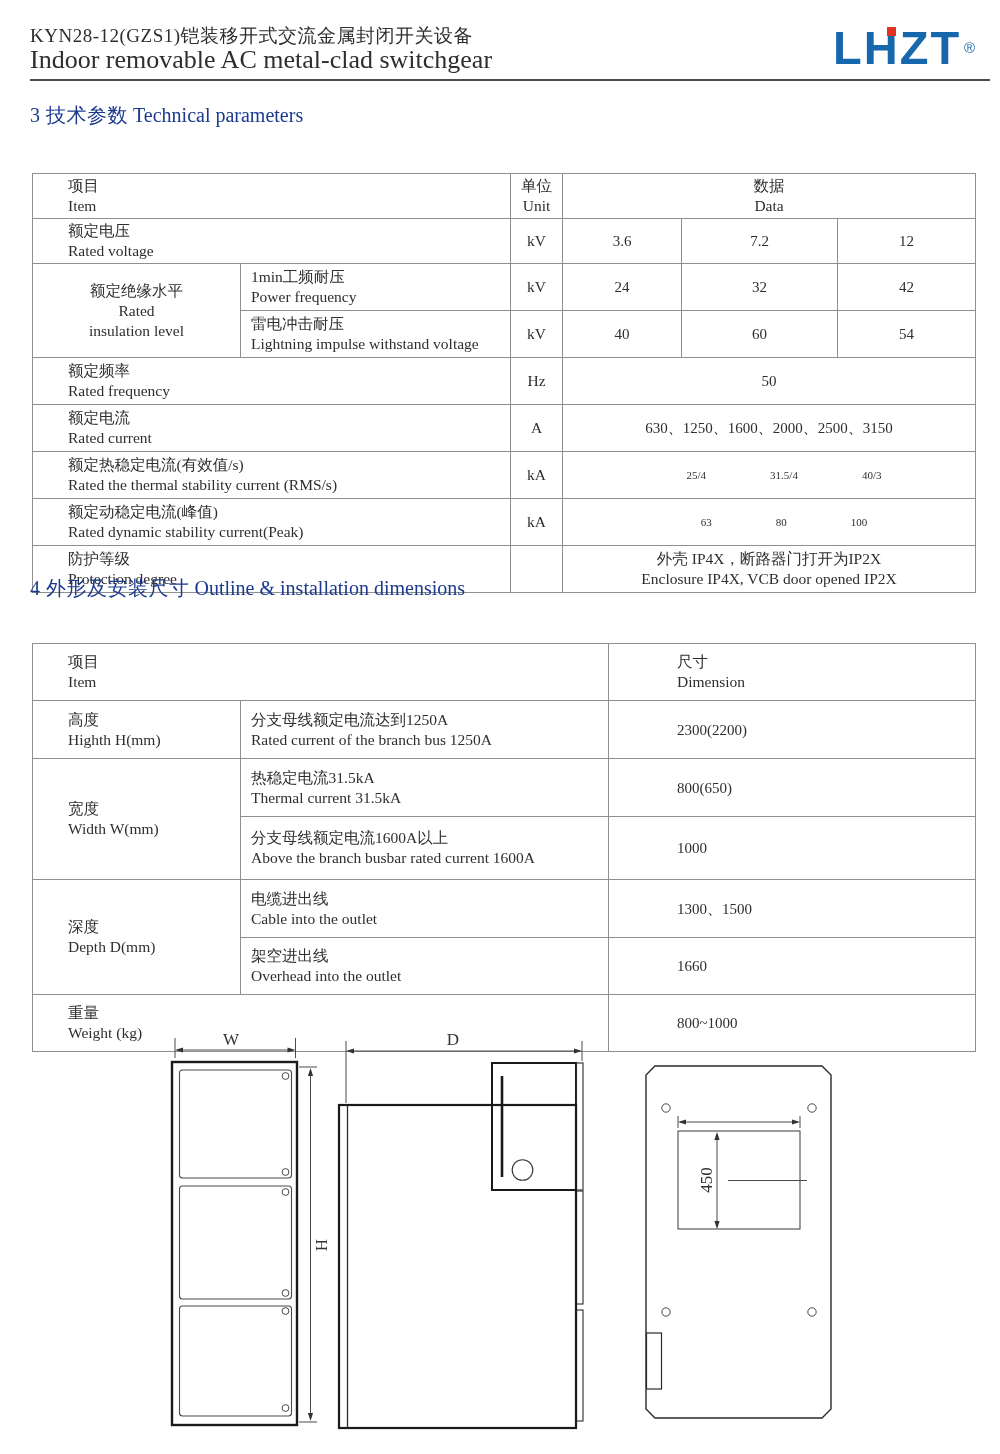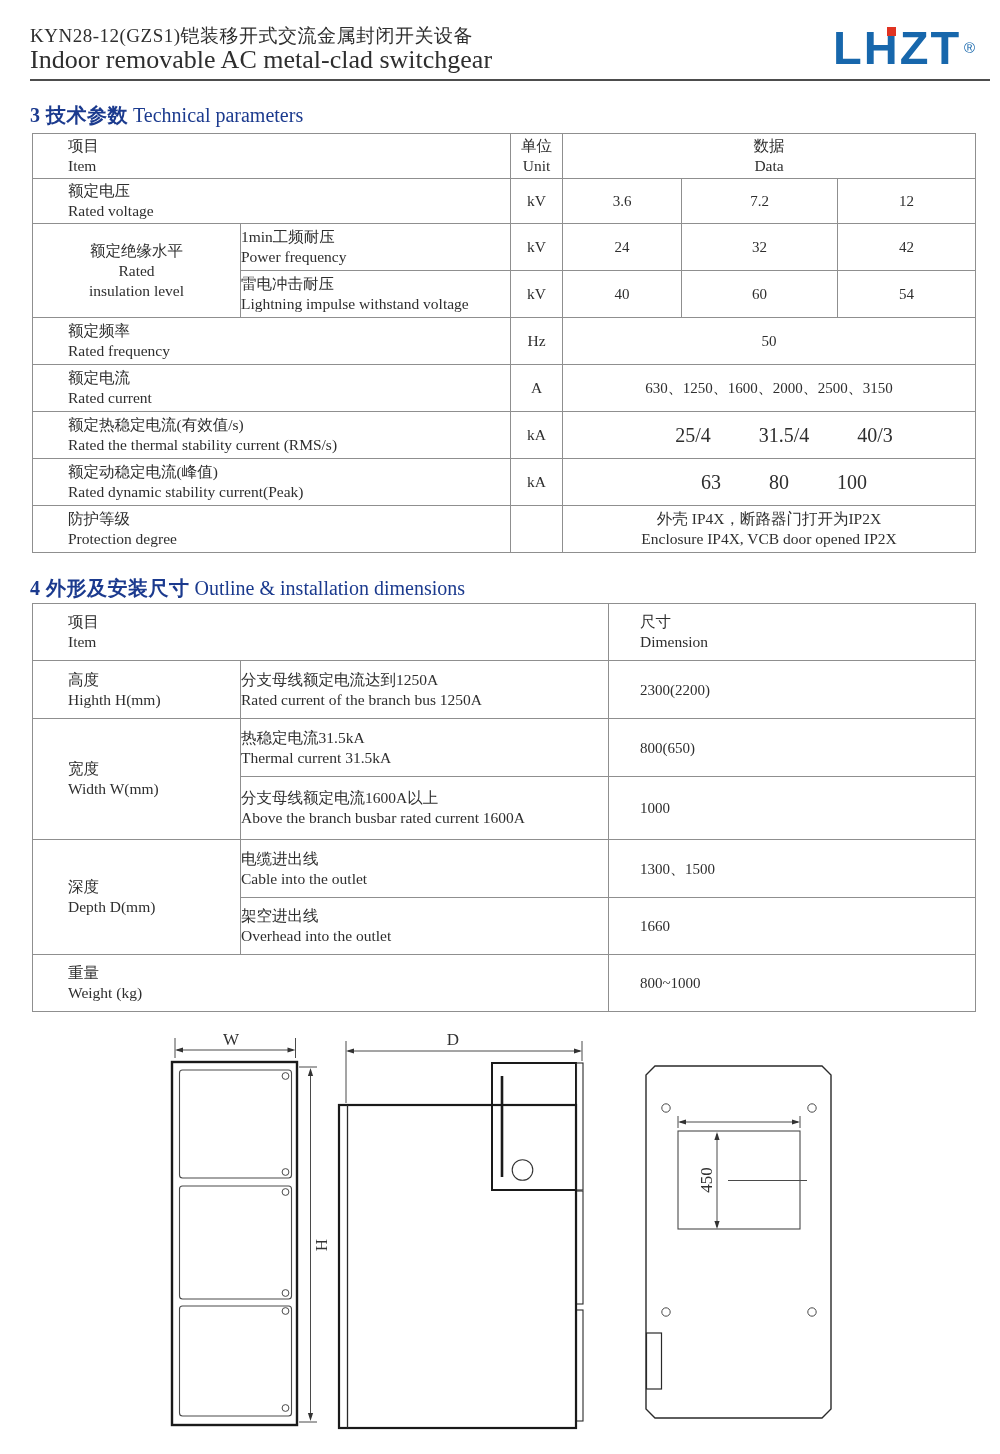--- a/index.html
+++ b/index.html
@@ -14,35 +14,35 @@
   .title-en{font-size:26px;line-height:24px;}
   .logo{position:absolute;left:833px;top:24px;display:flex;align-items:flex-start;
         font-family:"Liberation Sans","DejaVu Sans",sans-serif;font-weight:bold;
         font-size:47px;line-height:48px;color:#1767ac;letter-spacing:2px;}
   .logo-h{position:relative;}
   .logo-dot{position:absolute;top:3px;right:4px;width:9px;height:9px;background:#e03322;}
   .logo-reg{font-size:15px;font-weight:normal;align-self:flex-end;margin:0 0 4px 3px;}
   .rule{position:absolute;left:30px;top:79px;width:960px;height:2px;background:#4d4d4d;}
   
   .sec-head{position:absolute;left:30px;color:#1b3a8e;font-size:20px;line-height:24px;}
-  .sec-head .zh{font-weight:bold;letter-spacing:.5px;}
+  .sec-head .zh{font-weight:normal;letter-spacing:.5px;}
   #sec3-head{top:103px;}
   #sec4-head{top:576px;}
   
-  table{border-collapse:collapse;table-layout:fixed;position:absolute;left:32px;}
+  table{border-collapse:collapse;table-layout:fixed;position:absolute;left:32px;margin-top:40px;}
   #table1{top:133px;width:943px;}
   #table2{top:603px;width:943px;}
   td{border:1px solid #8f8f8f;padding:0;vertical-align:middle;
      font-size:15.5px;line-height:20px;}
   .pad35{padding-left:35px;}
-  .pad10{}
-  .pad47{padding-left:31px;}
+  .pad10{padding-left:10px;}
+  .pad47{padding-left:68px;}
   .ctr{text-align:center;}
   .val{font-size:15px;}
-  .trio{display:flex;justify-content:center;gap:48px;padding-left:30px;font-size:20px;}
+  .trio{display:flex;justify-content:center;gap:64px;padding-left:30px;font-size:11px;}
   
   #drawings{position:absolute;left:0;top:1030px;}
   .thin{stroke:#4a4a4a;}
   text.dim{font-size:17px;fill:#333;font-family:"Liberation Serif","DejaVu Serif",serif;}
 </style>
 </head>
 <body>
 
 <div class="title-block">
   <div class="title-zh">KYN28-12(GZS1)铠装移开式交流金属封闭开关设备</div>

